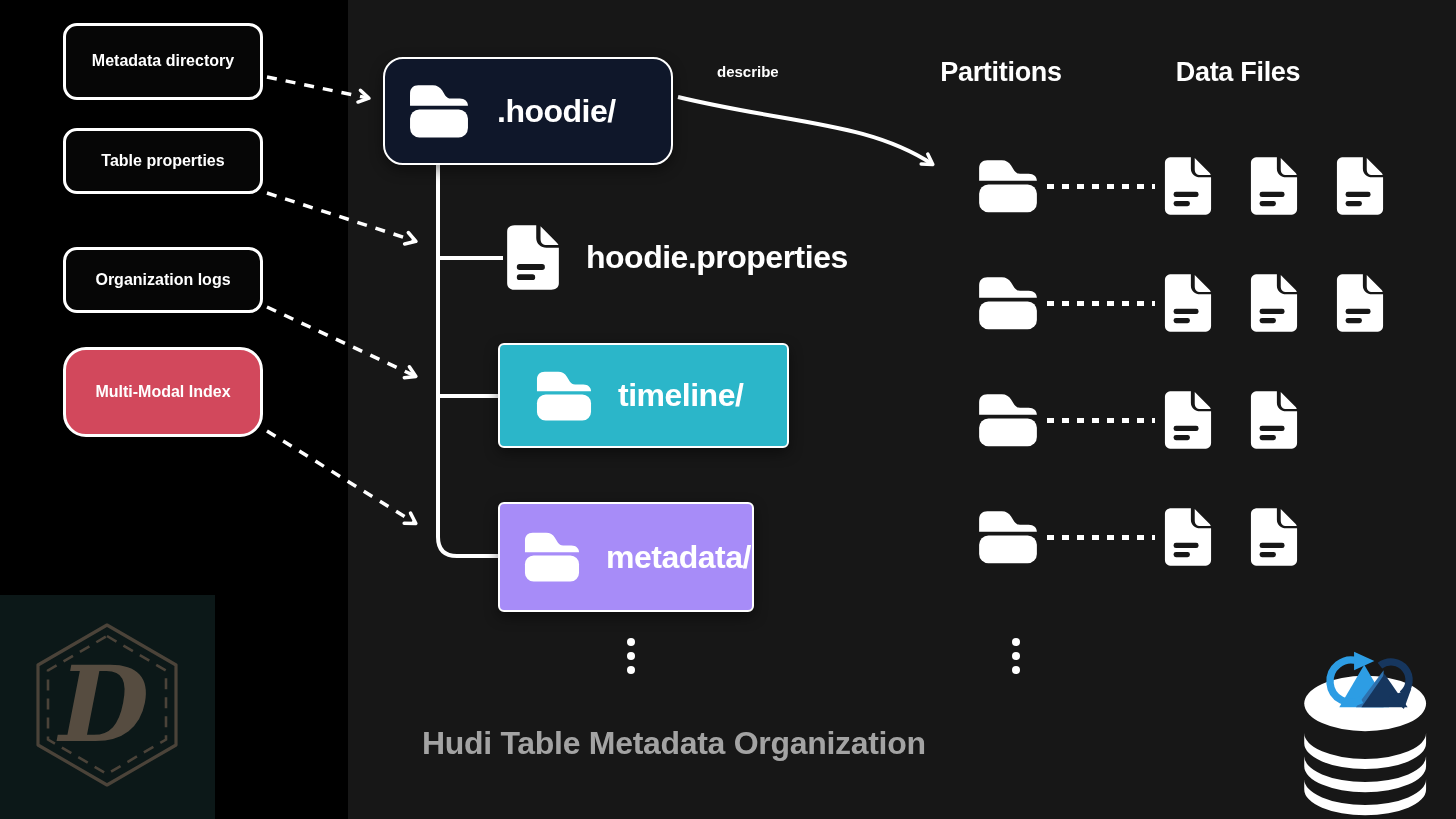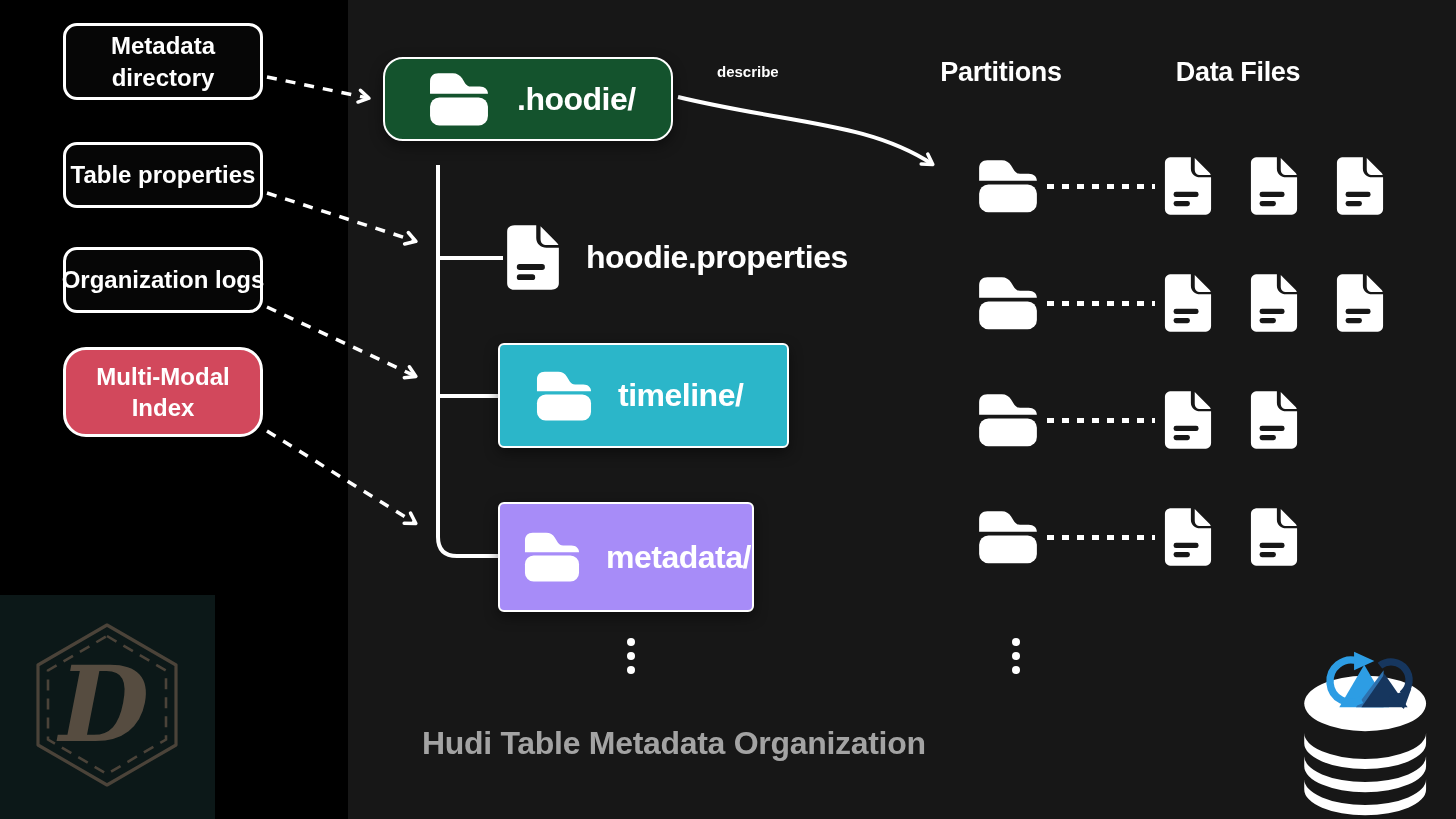--- a/index.html
+++ b/index.html
@@ -4,36 +4,36 @@
 <style>
   html,body{margin:0;padding:0;background:#000;}
   .stage{position:relative;width:1456px;height:819px;background:#000;overflow:hidden;
          font-family:"Liberation Sans",sans-serif;font-weight:700;color:#fff;}
   .panel{position:absolute;left:348px;top:0;width:1108px;height:819px;background:#171717;}
   .overlay{position:absolute;left:0;top:0;width:1456px;height:819px;pointer-events:none;}
 
   
   .lbox{position:absolute;left:63px;width:200px;border:3px solid #fff;border-radius:14px;
         background:#060606;display:flex;align-items:center;justify-content:center;text-align:center;
-        font-size:24px;line-height:1.3;box-sizing:border-box;padding:4px 10px;}
+        font-size:16px;line-height:1.3;box-sizing:border-box;padding:4px 10px;}
   .lbox span{display:block;}
   .lbox.twoline span{max-width:150px;}
   .lbox.oneline span{white-space:nowrap;}
   .lbox.red{background:#d2485c;}
   .b1{top:23px;height:77px;}
-  .b2{top:142px;height:66px;align-items:center;}
+  .b2{top:128px;height:66px;align-items:center;}
   .b3{top:247px;height:66px;}
   .b4{top:347px;height:90px;border-radius:23px;}
 
   
   .node{position:absolute;display:flex;align-items:center;box-sizing:border-box;
         border:2.5px solid #fff;border-radius:6px;box-shadow:0 5px 14px rgba(0,0,0,.45);}
   .node .nlabel{font-size:32px;letter-spacing:-0.5px;}
-  .hoodie-box{left:383px;top:57px;width:290px;height:84px;background:#14532d;border-radius:20px;
-              gap:24px;padding-left:40px;}
+  .hoodie-box{left:383px;top:57px;width:290px;height:108px;background:#0f172a;border-radius:20px;
+              gap:24px;padding-left:20px;}
   .timeline-box{left:498px;top:343px;width:291px;height:105px;background:#2bb6c9;gap:22px;padding-left:32px;}
   .metadata-box{left:498px;top:502px;width:256px;height:110px;background:#a78cf8;gap:22px;padding-left:20px;}
   .hoodie-box svg{width:68px;height:60px;}
   .timeline-box svg,.metadata-box svg{width:64px;height:56px;}
 
   .hp-row{position:absolute;left:505px;top:223px;display:flex;align-items:center;gap:25px;}
   .hp-row svg{width:56px;height:69px;}
   .hp-row .nlabel{font-size:32px;letter-spacing:-0.5px;}
 
   .describe{position:absolute;left:717px;top:63px;width:116px;text-align:left;font-size:15px;}

